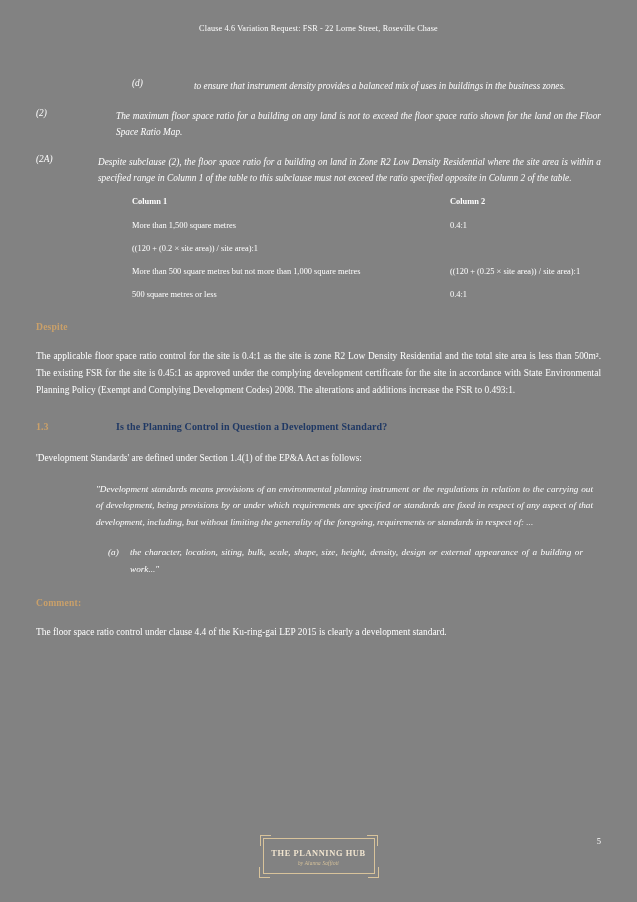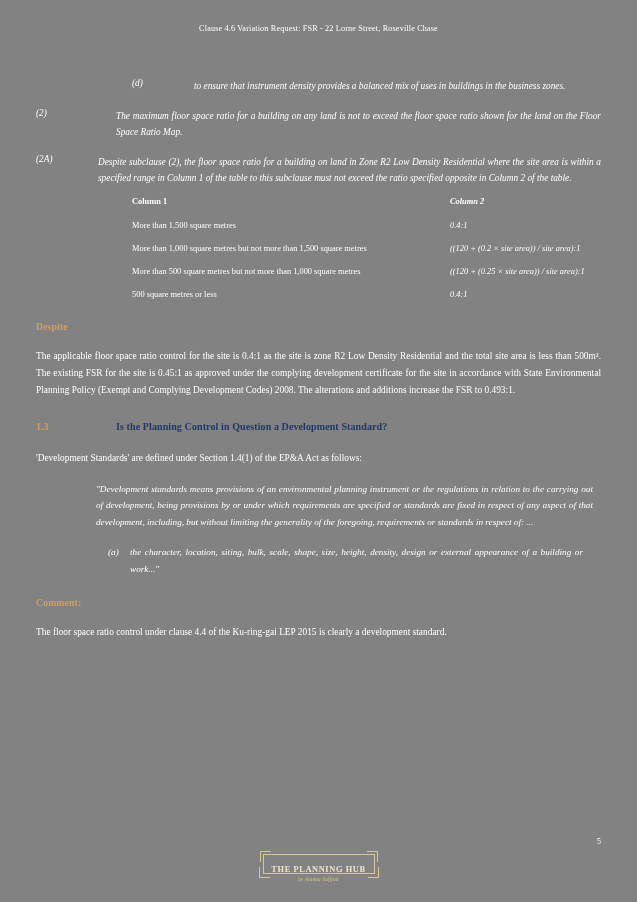--- a/index.html
+++ b/index.html
@@ -89,21 +89,20 @@
     font-size: 8.4px;
     line-height: 12px;
     color: #ffffff;
   }
   .fsr-row .c1 {
     flex: 0 0 312px;
     padding-right: 6px;
   }
   .fsr-row .c2 {
     flex: 1 1 auto;
-    font-style: italic;
   }
   .fsr-head {
     font-weight: bold;
     margin-bottom: 12px;
     justify-content: center;
   }
 
   
   .comment-head {
     color: #c9a06a;
@@ -168,21 +167,21 @@
   }
   .quote-sub .qn { flex: 0 0 22px; }
 
   
   .footer-logo {
     position: absolute;
     left: 50%;
     transform: translateX(-50%);
     bottom: 28px;
     width: 112px;
-    height: 20px;
+    height: 36px;
   }
   .logo-frame {
     position: absolute;
     inset: 0;
     border: 1px solid #d8c39b;
     box-sizing: border-box;
   }
   .logo-frame::before,
   .logo-frame::after {
     content: "";
@@ -263,21 +262,20 @@
     <div class="fsr-table">
       <div class="fsr-row fsr-head">
         <div class="c1">Column 1</div>
         <div class="c2">Column 2</div>
       </div>
       <div class="fsr-row">
         <div class="c1">More than 1,500 square metres</div>
         <div class="c2">0.4:1</div>
       </div>
       <div class="fsr-row">
-        <div class="c1">More than 1,000 square metres but not more than 1,500 square metres</div>
         <div class="c2">((120 + (0.2 × site area)) / site area):1</div>
       </div>
       <div class="fsr-row">
         <div class="c1">More than 500 square metres but not more than 1,000 square metres</div>
         <div class="c2">((120 + (0.25 × site area)) / site area):1</div>
       </div>
       <div class="fsr-row">
         <div class="c1">500 square metres or less</div>
         <div class="c2">0.4:1</div>
       </div>

